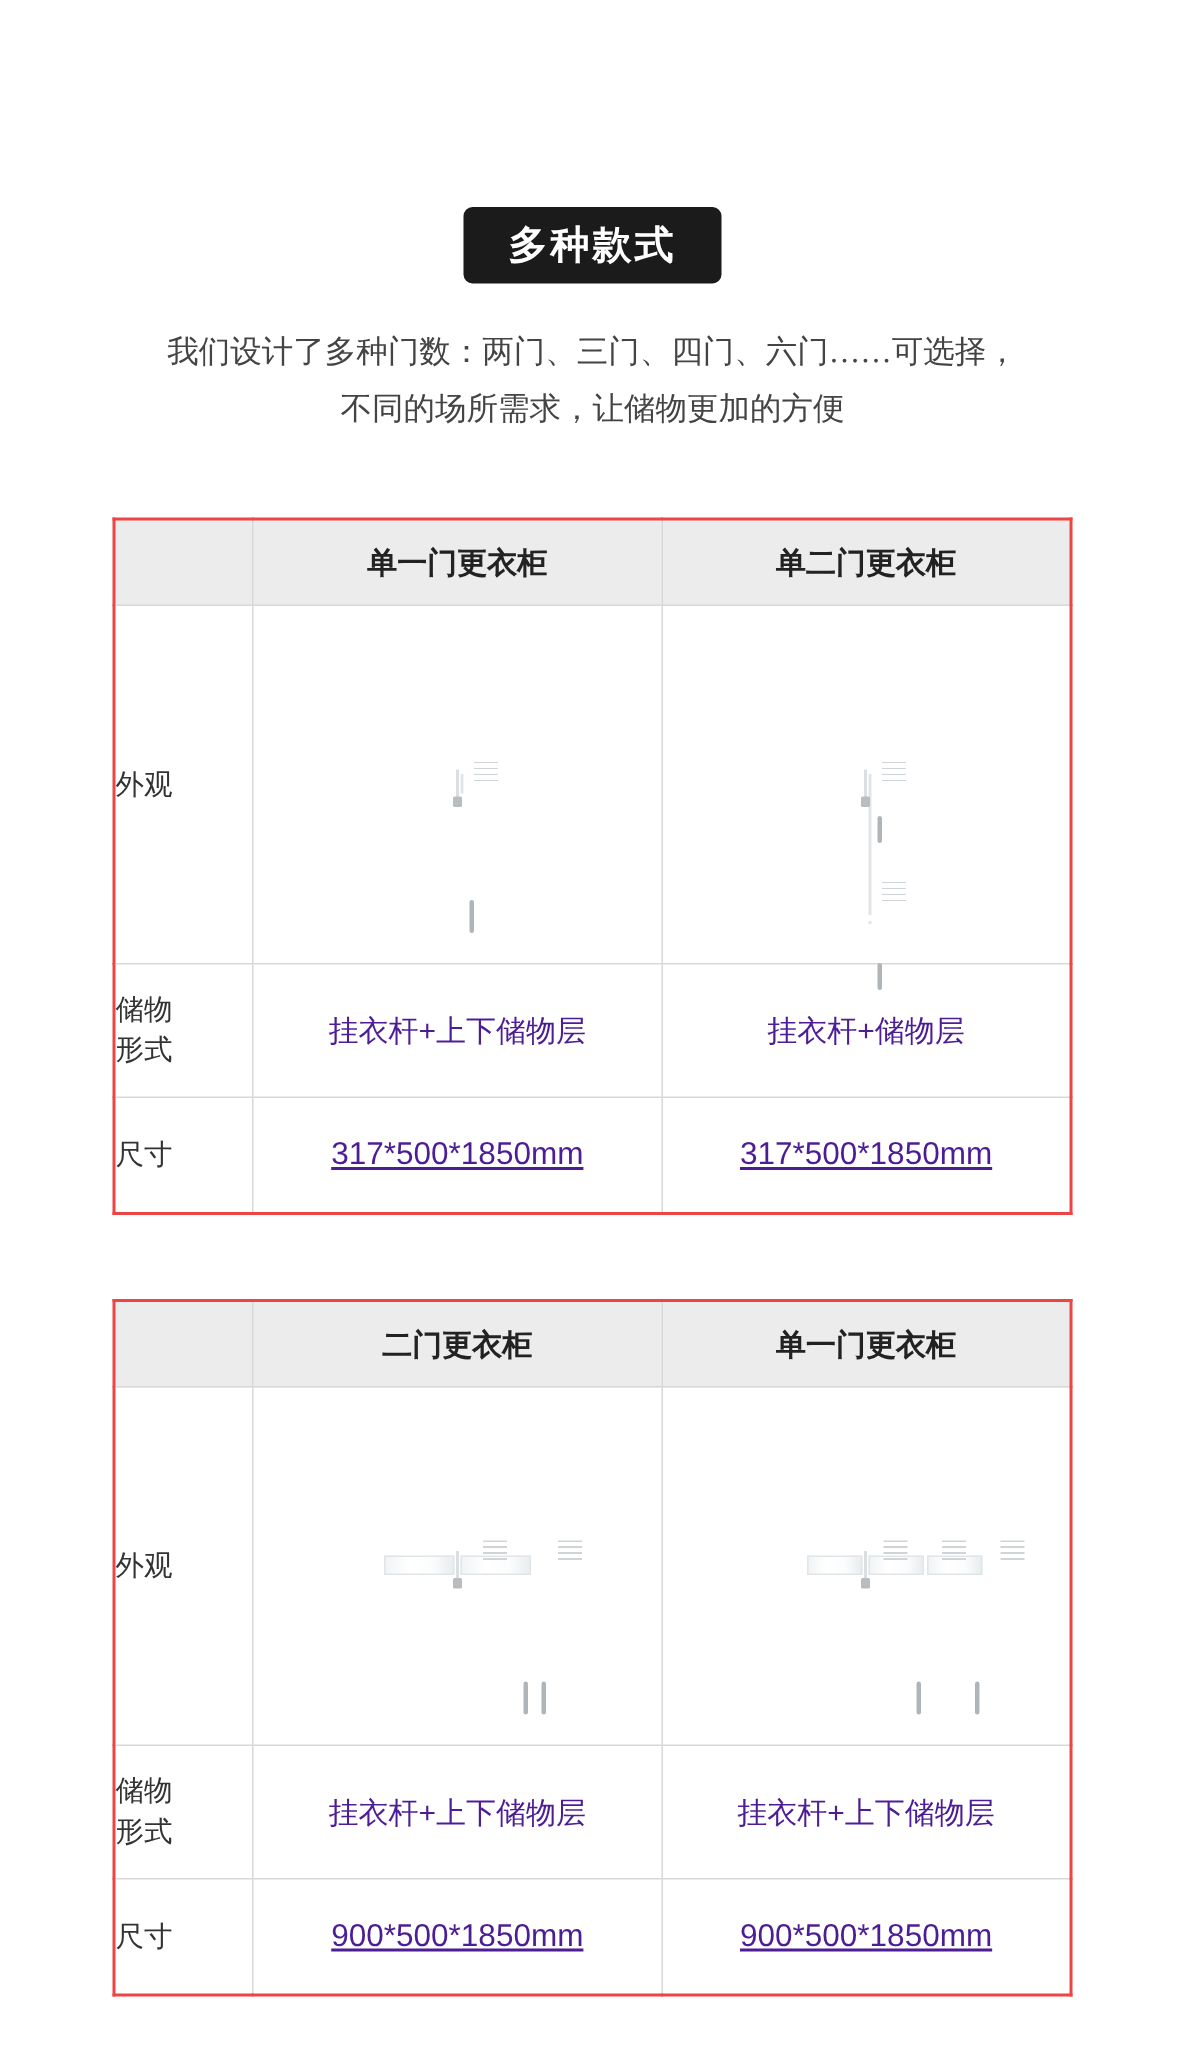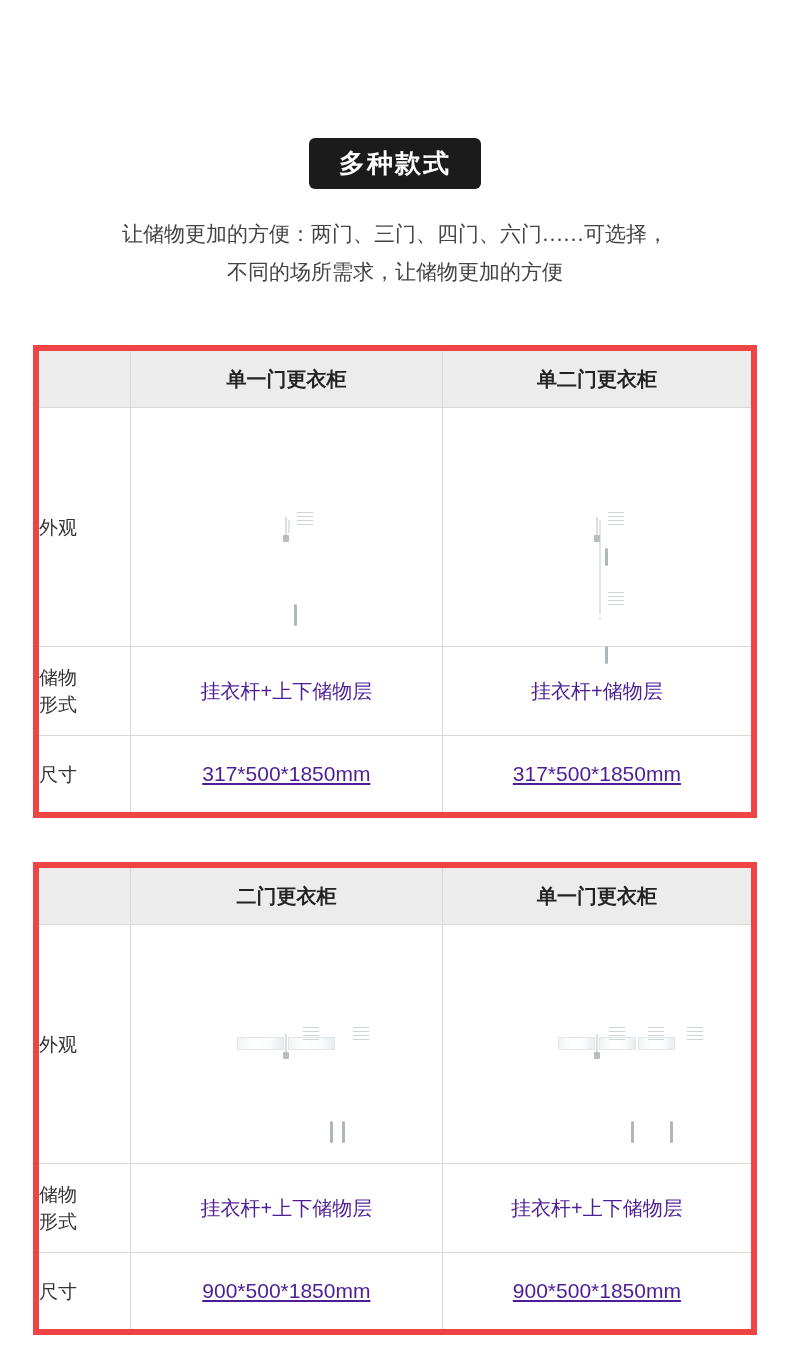--- a/index.html
+++ b/index.html
@@ -46,28 +46,28 @@
     padding: 0 55px;
     font-family: "Liberation Serif", "DejaVu Serif", serif;
   }
   .subtitle .line {
     display: block;
   }
 
   
   .table-block {
     margin: 0 auto;
-    width: 724px;
-    border: 6px solid #ef4444;
+    width: 640px;
+    border: 2px solid #ef4444;
     border-collapse: collapse;
     table-layout: fixed;
     background: #ffffff;
   }
   .table-block.first { margin-top: 54px; }
-  .table-block.second { margin-top: 44px; padding-left: 16px; }
+  .table-block.second { margin-top: 56px; padding-left: 16px; }
 
   .table-block td, .table-block th {
     border: 1px solid #d8d8d8;
     padding: 0;
   }
   .hdr-row th {
     background: #ececec;
     height: 56px;
     font-size: 20px;
     font-weight: bold;
@@ -181,21 +181,21 @@
 </head>
 <body>
 
 <div class="page">
 
   <div class="title-wrap">
     <span class="title-badge">多种款式</span>
   </div>
 
   <div class="subtitle">
-    <span class="line">让储物更加的方便：两门、三门、四门、六门……可选择，</span>
+    <span class="line">我们设计了多种门数：两门、三门、四门、六门……可选择，</span>
     <span class="line">不同的场所需求，让储物更加的方便</span>
   </div>
 
   <table class="table-block first">
     <tbody>
         <tr class="hdr-row">
       <th class="blank"></th>
       <th>单一门更衣柜</th>
       <th>单二门更衣柜</th>
     </tr>

